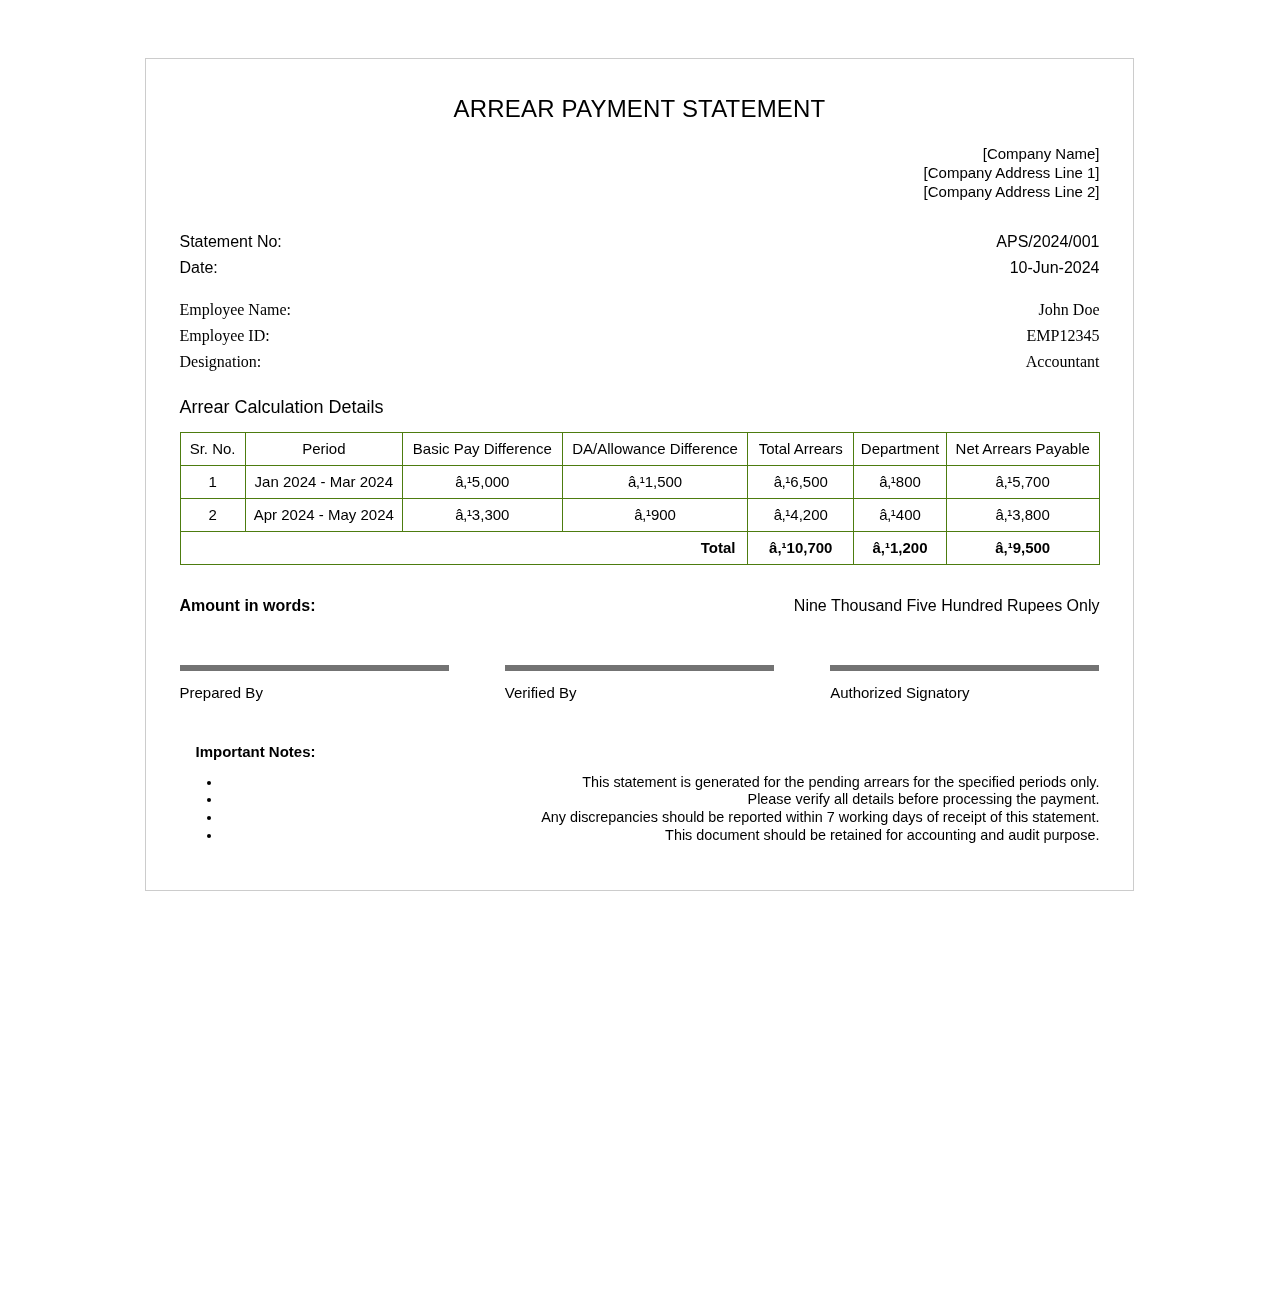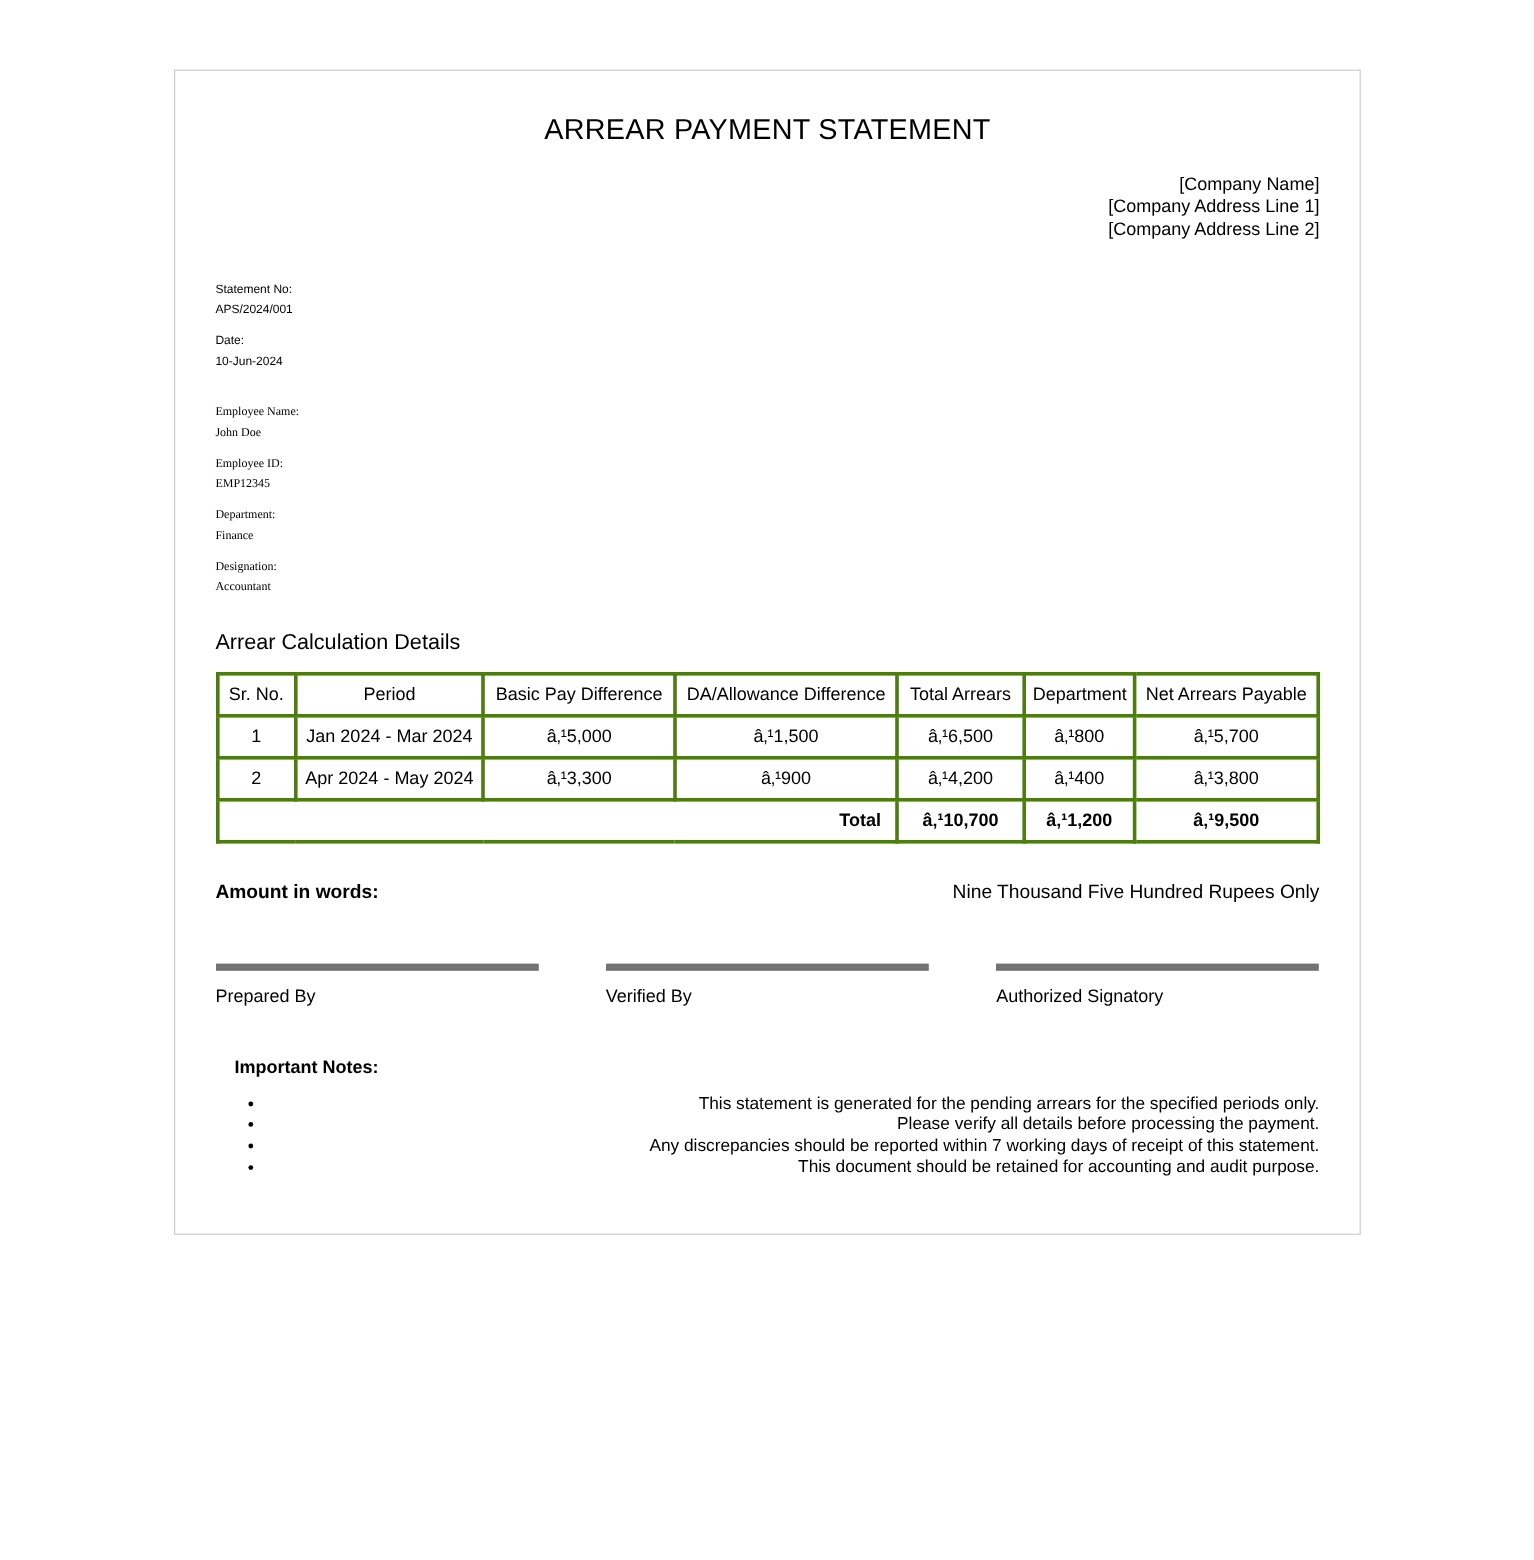--- a/index.html
+++ b/index.html
@@ -36,40 +36,39 @@
     line-height: 19px;
   }
 
   .meta-group { margin-top: 28px; }
   .employee-group { margin-top: 16px; font-family: Liberation Serif, serif; }
 
   .kv-row {
     display: flex;
     justify-content: space-between;
     align-items: baseline;
-    font-size: 10px;
+    font-size: 16px;
     padding: 4.5px 0;
     line-height: 17px;
-    flex-direction: column;
   }
 
   .section-title {
     font-size: 18px;
     font-weight: 400;
     margin: 22px 0 14px;
   }
 
   table.arrear-table {
     width: 100%;
     border-collapse: collapse;
     font-size: 15px;
     table-layout: fixed;
   }
   .arrear-table th, .arrear-table td {
-    border: 3px solid #4d7c0f;
+    border: 1px solid #4d7c0f;
     text-align: center;
     padding: 8px 6px;
     font-weight: 400;
     line-height: 16px;
   }
   .col-sr    { width: 7.1%; }
   .col-period{ width: 17.1%; }
   .col-basic { width: 17.4%; }
   .col-da    { width: 20.2%; }
   .col-total { width: 11.5%; }
@@ -143,24 +142,20 @@
   </div>
 
   <div class="employee-group">
     <div class="kv-row">
       <span>Employee Name:</span>
       <span>John Doe</span>
     </div>
     <div class="kv-row">
       <span>Employee ID:</span>
       <span>EMP12345</span>
-    </div>
-    <div class="kv-row">
-      <span>Department:</span>
-      <span>Finance</span>
     </div>
     <div class="kv-row">
       <span>Designation:</span>
       <span>Accountant</span>
     </div>
   </div>
 
   <h2 class="section-title">Arrear Calculation Details</h2>
 
   <table class="arrear-table">

